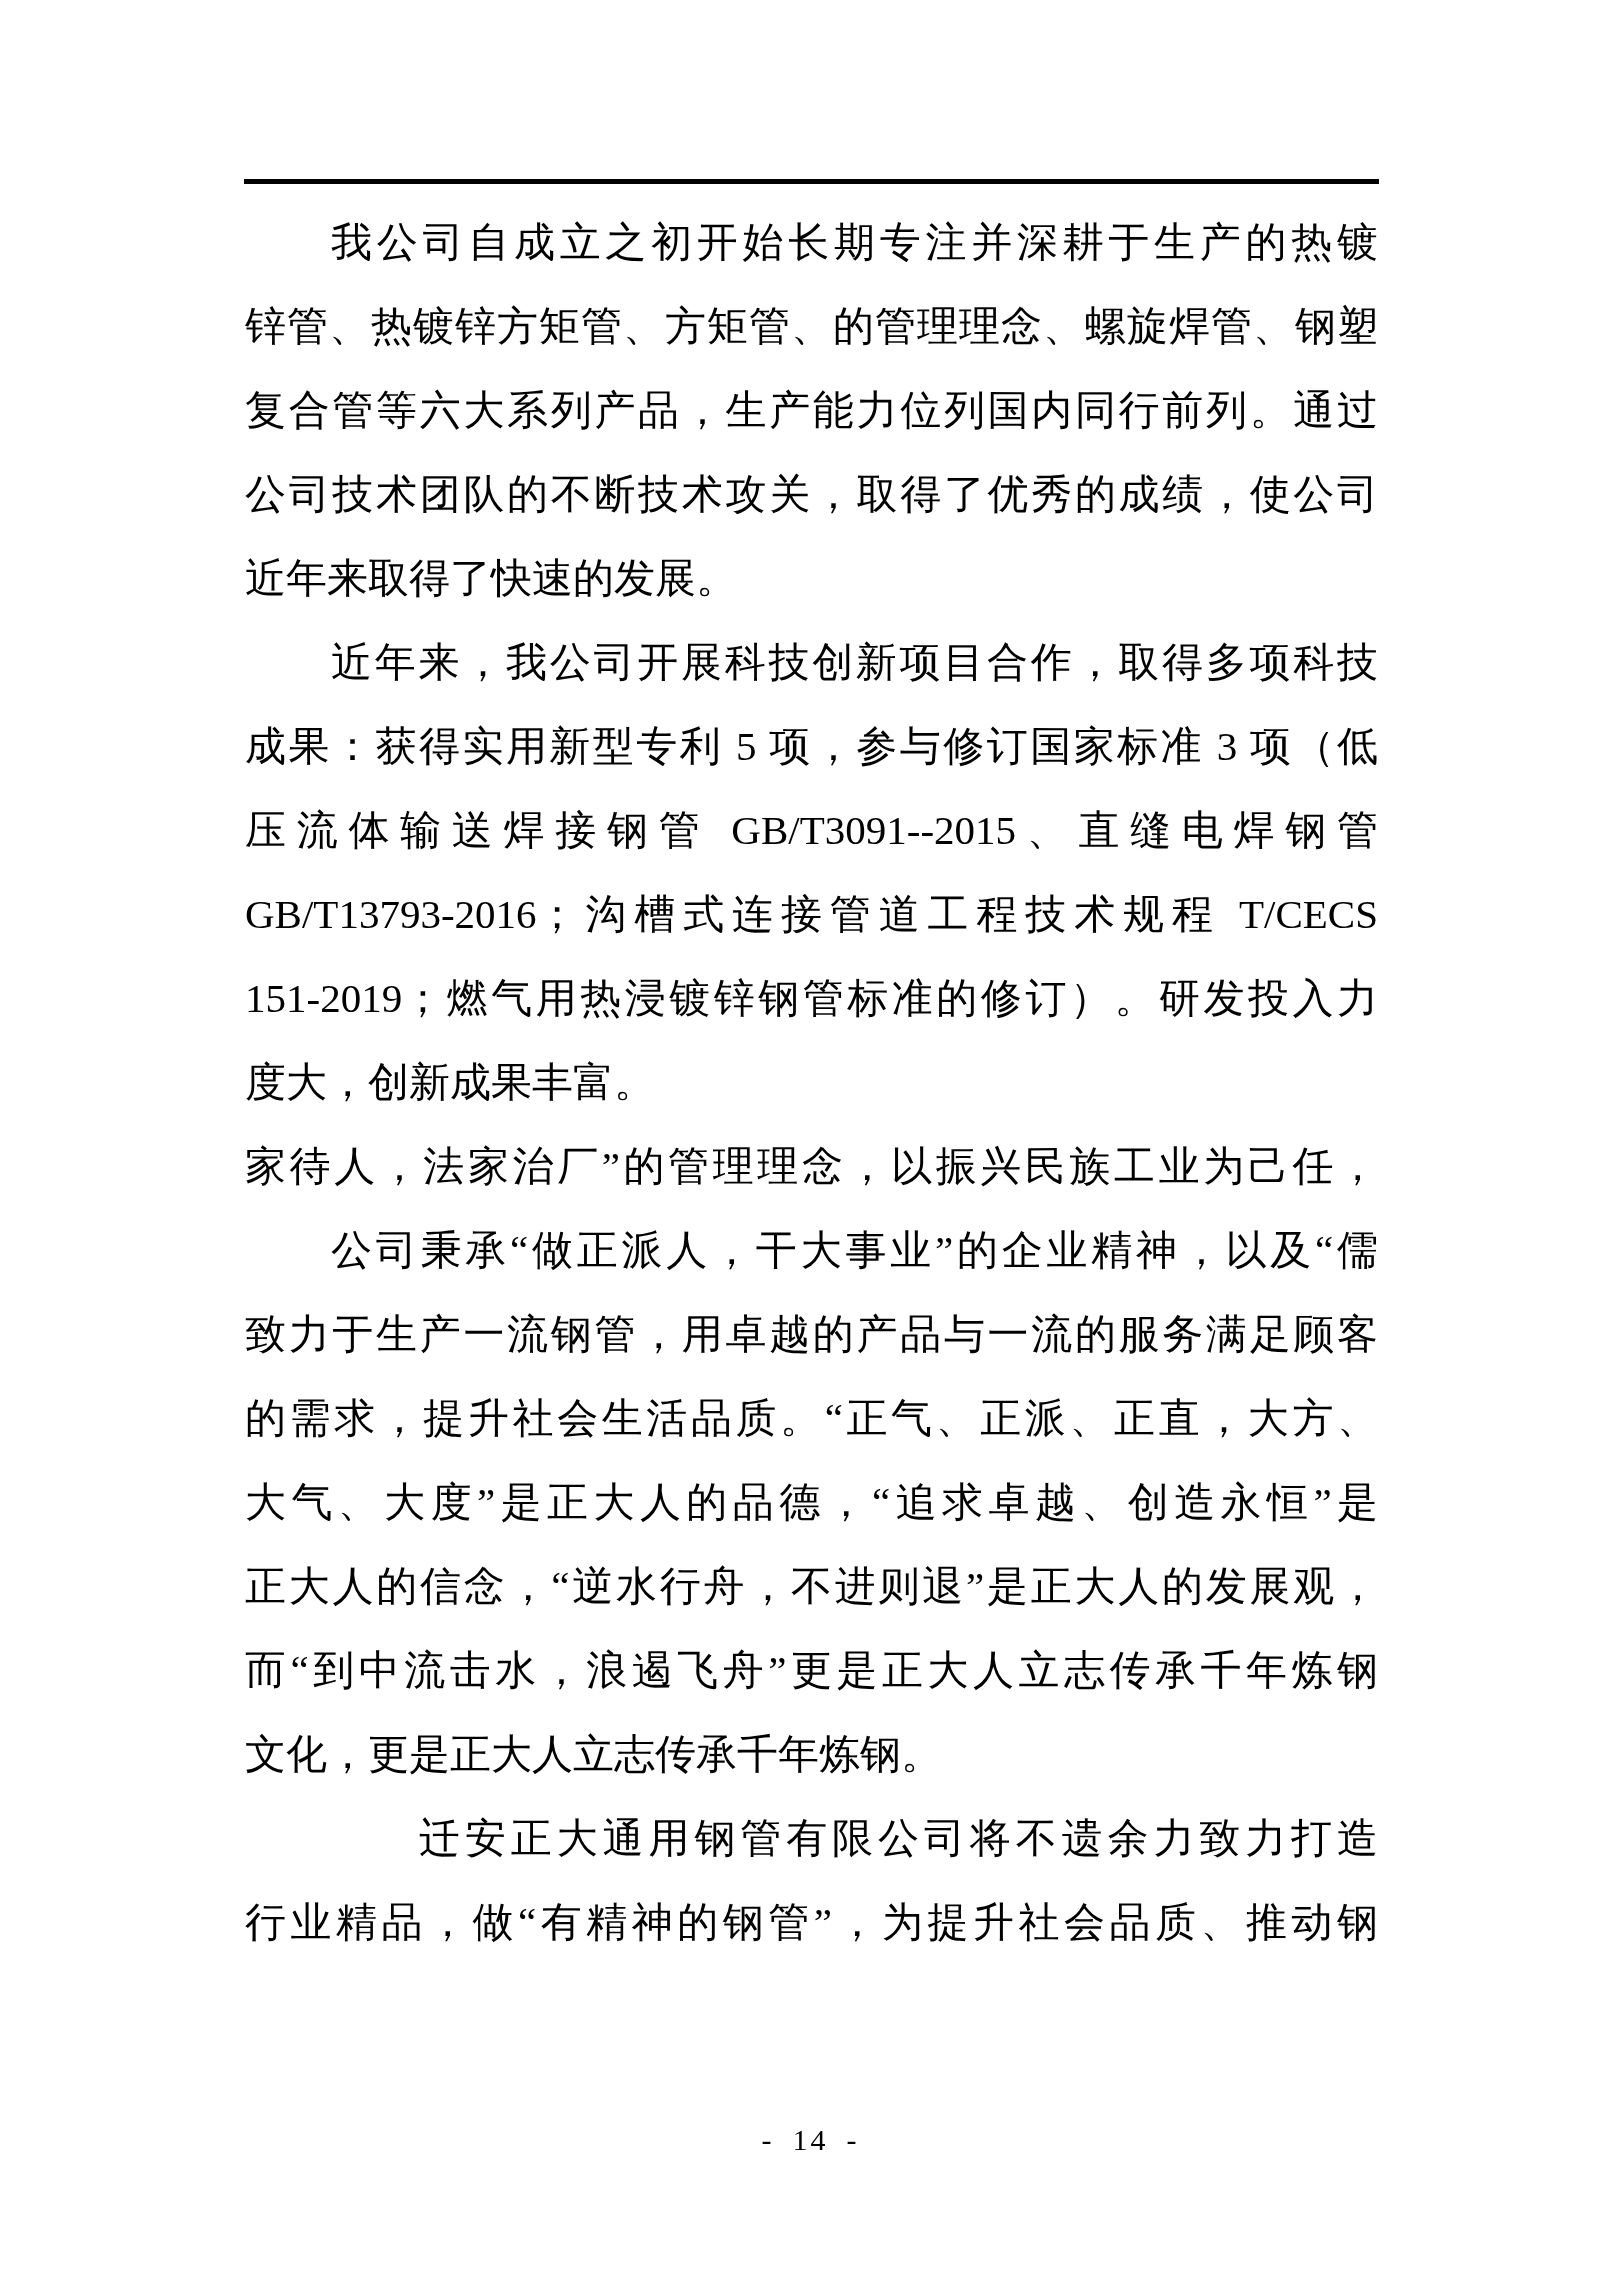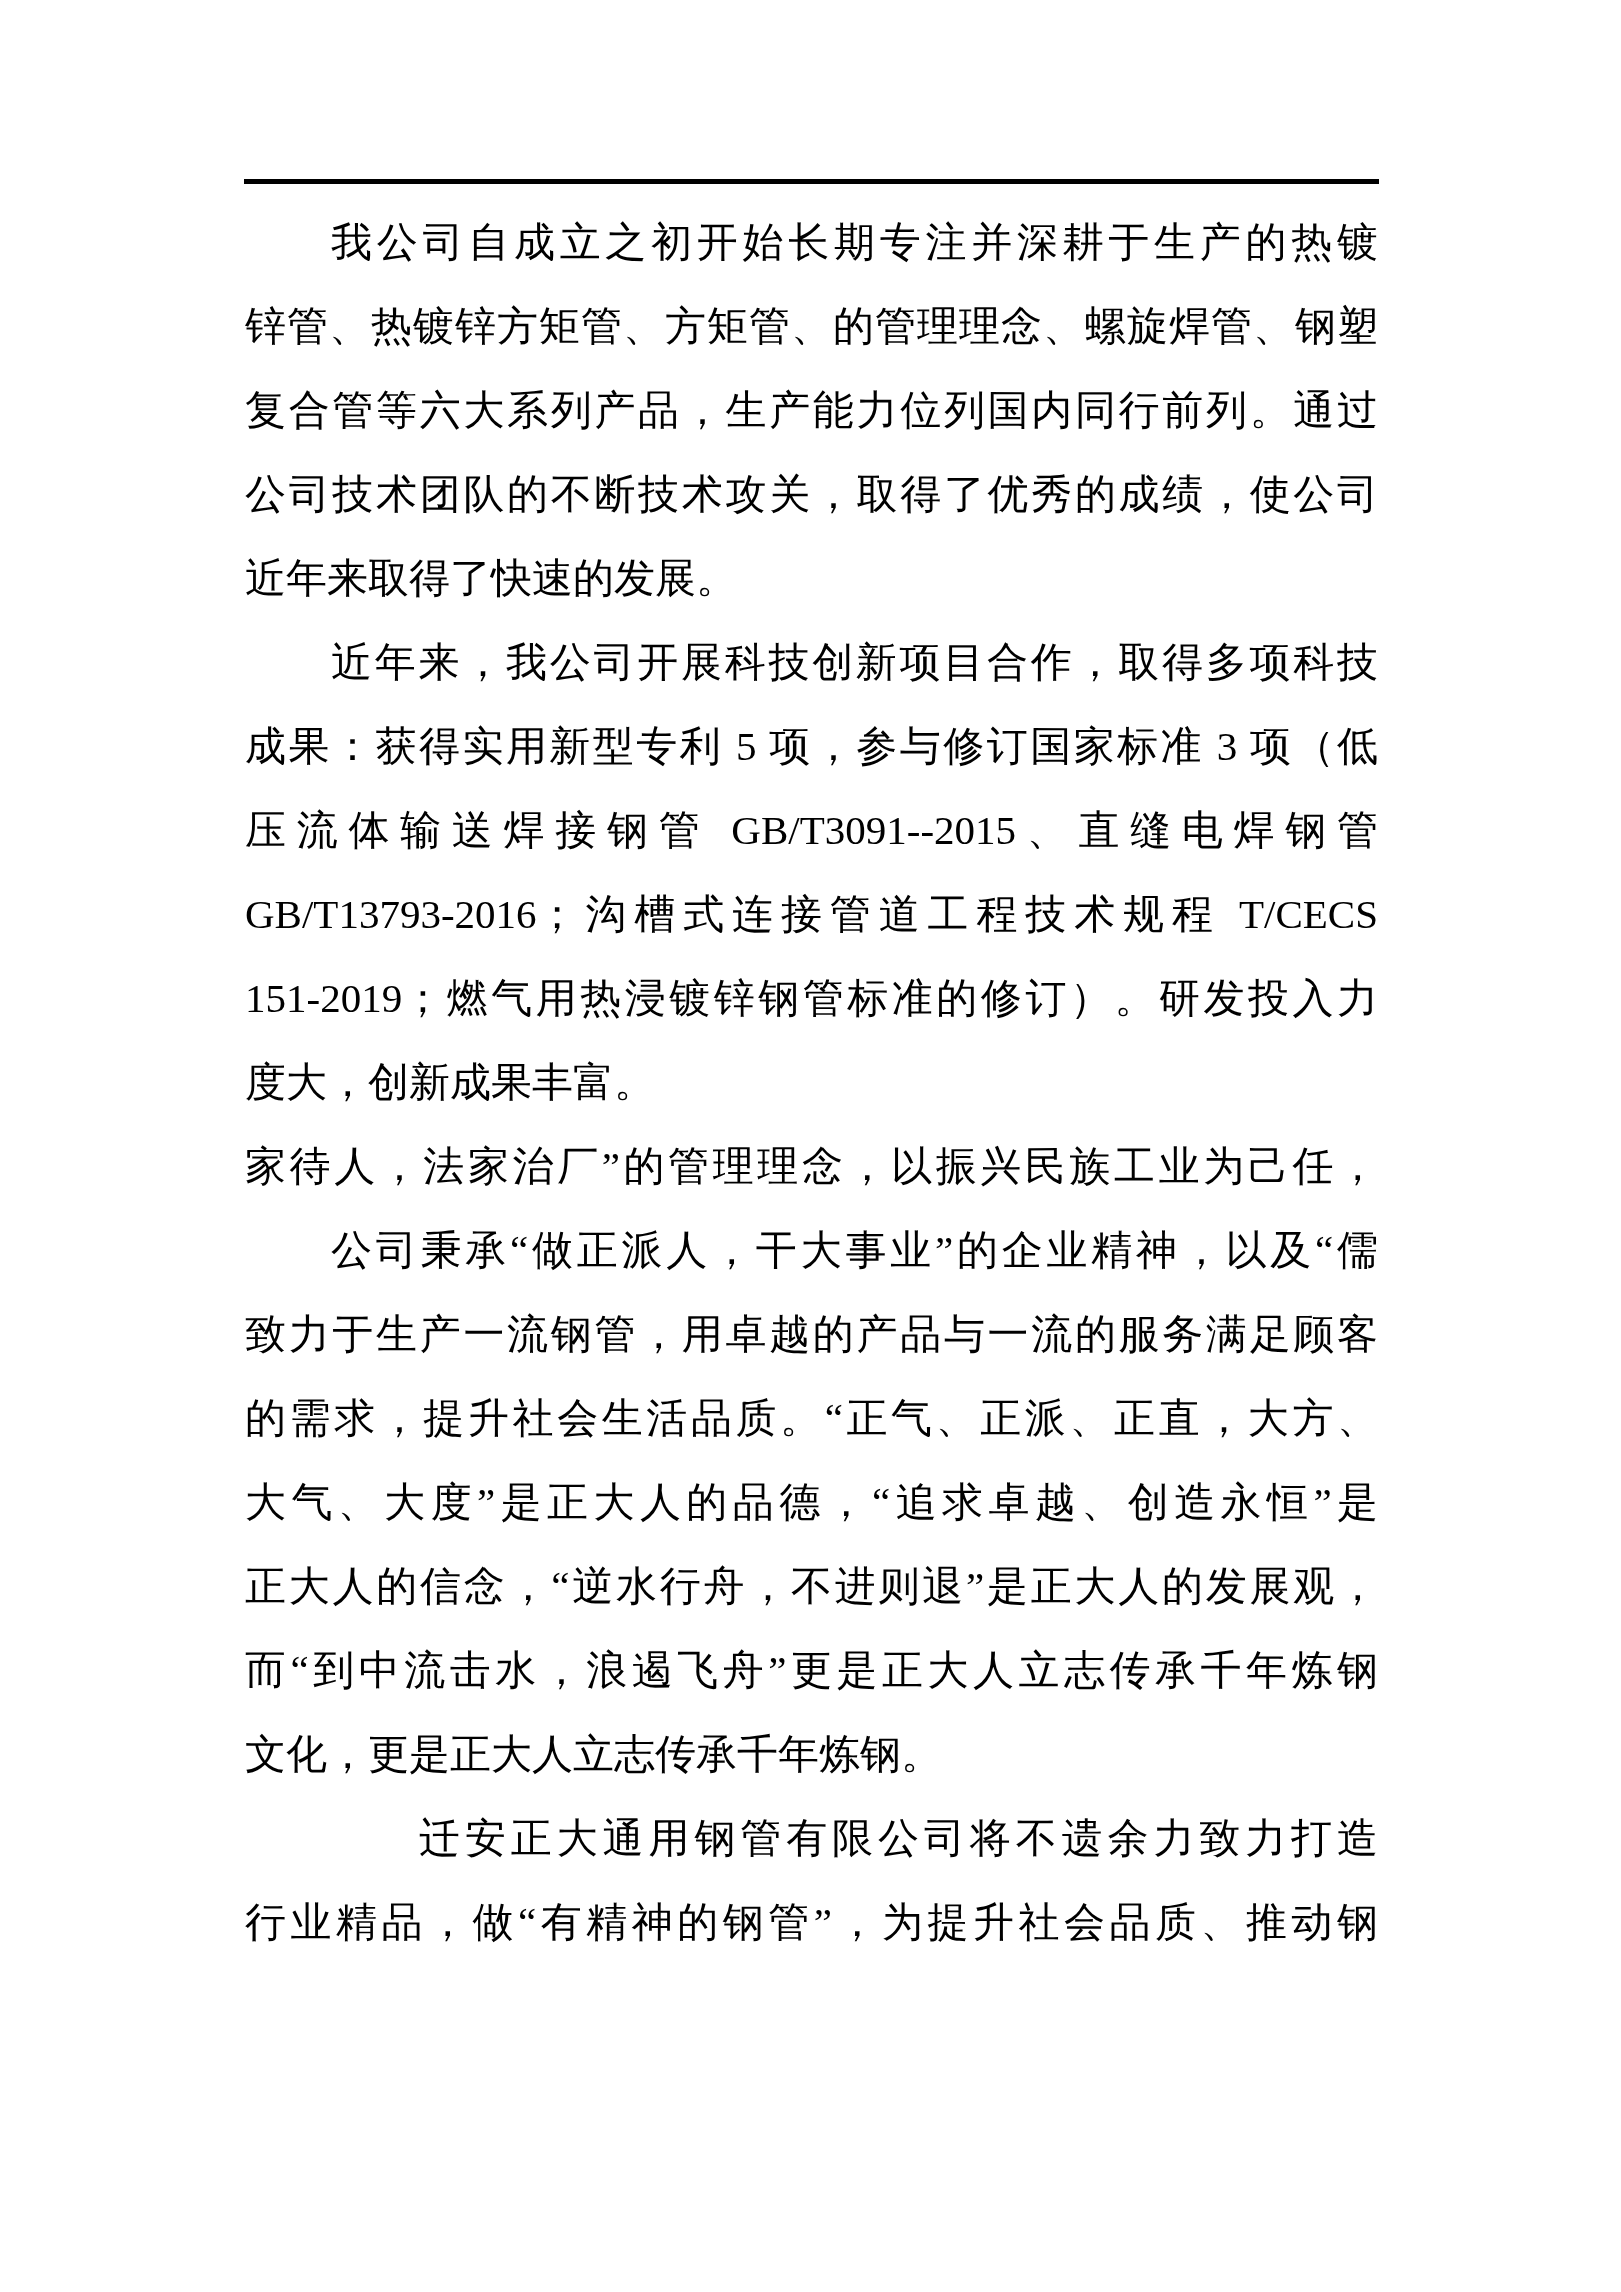--- a/index.html
+++ b/index.html
@@ -85,14 +85,15 @@
         <div class="line">大气、大度”是正大人的品德，“追求卓越、创造永恒”是</div>
         <div class="line">正大人的信念，“逆水行舟，不进则退”是正大人的发展观，</div>
         <div class="line">而“到中流击水，浪遏飞舟”更是正大人立志传承千年炼钢</div>
         <div class="line last">文化，更是正大人立志传承千年炼钢。</div>
       </div>
       <div class="paragraph">
         <div class="line indent-4">迁安正大通用钢管有限公司将不遗余力致力打造</div>
         <div class="line">行业精品，做“有精神的钢管”，为提升社会品质、推动钢</div>
       </div>
     </div>
+  <div class="page-number">- 14 -</div>
 </div>
 
 
 </body></html>

